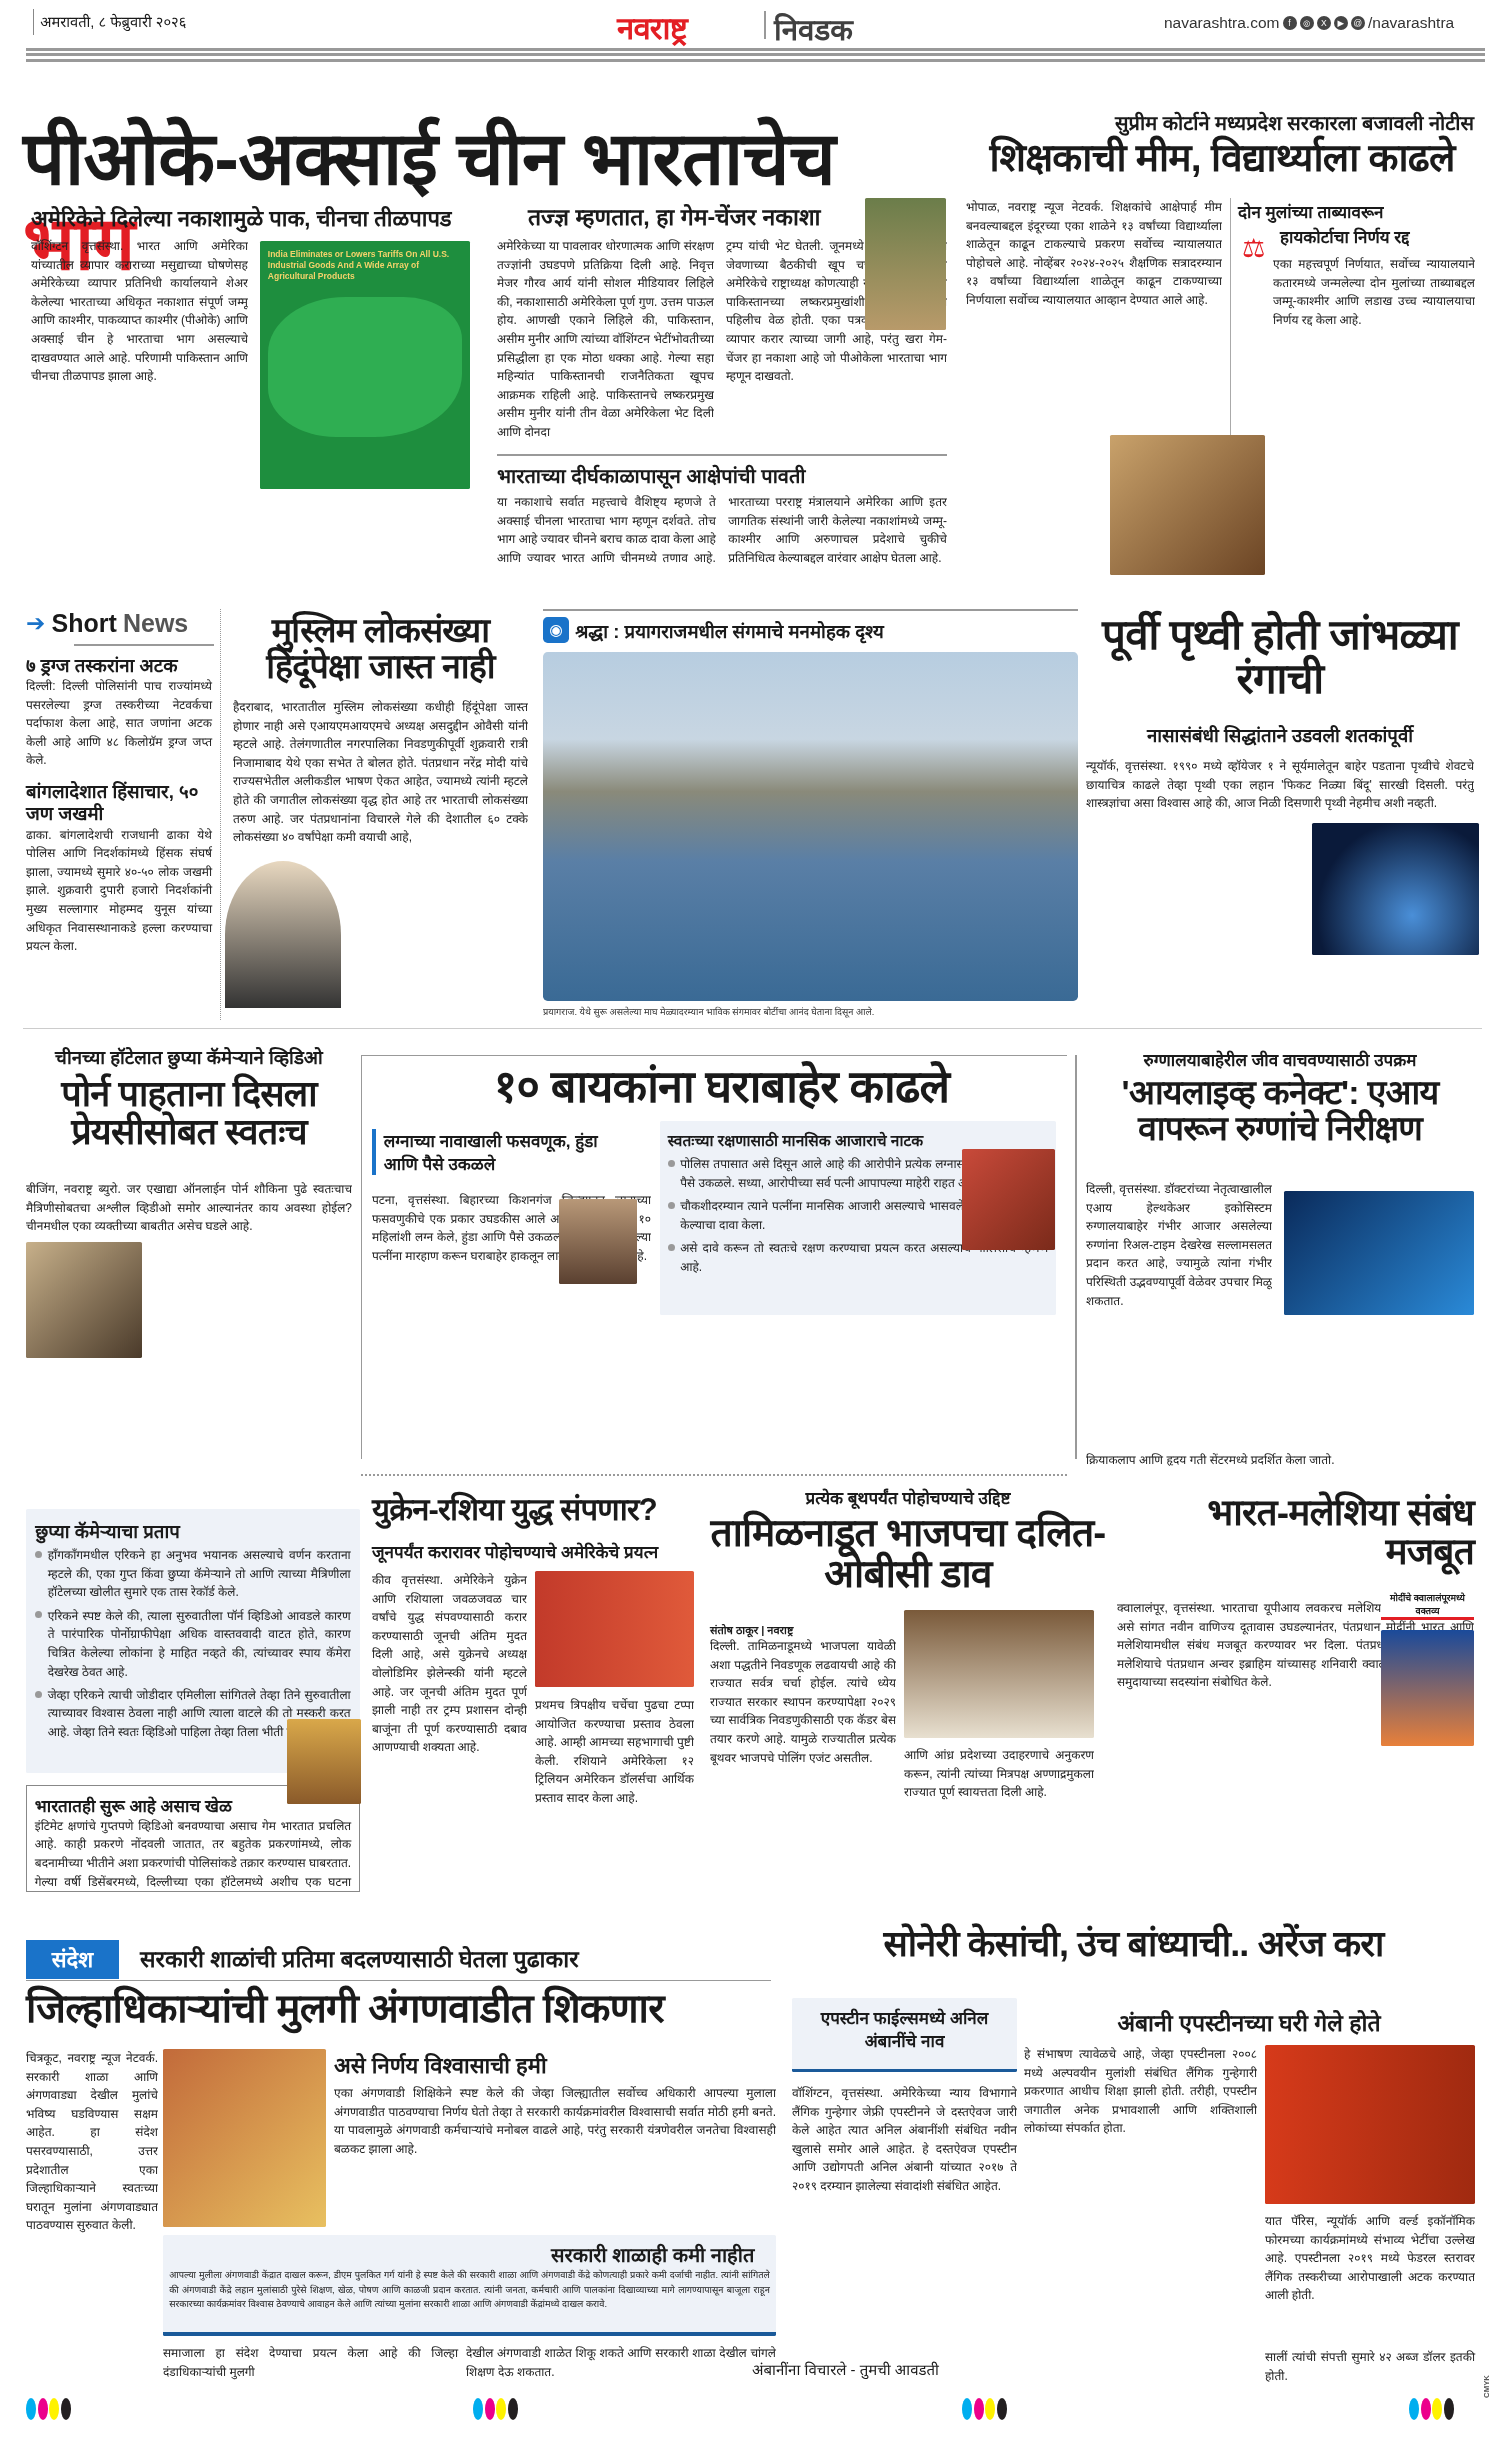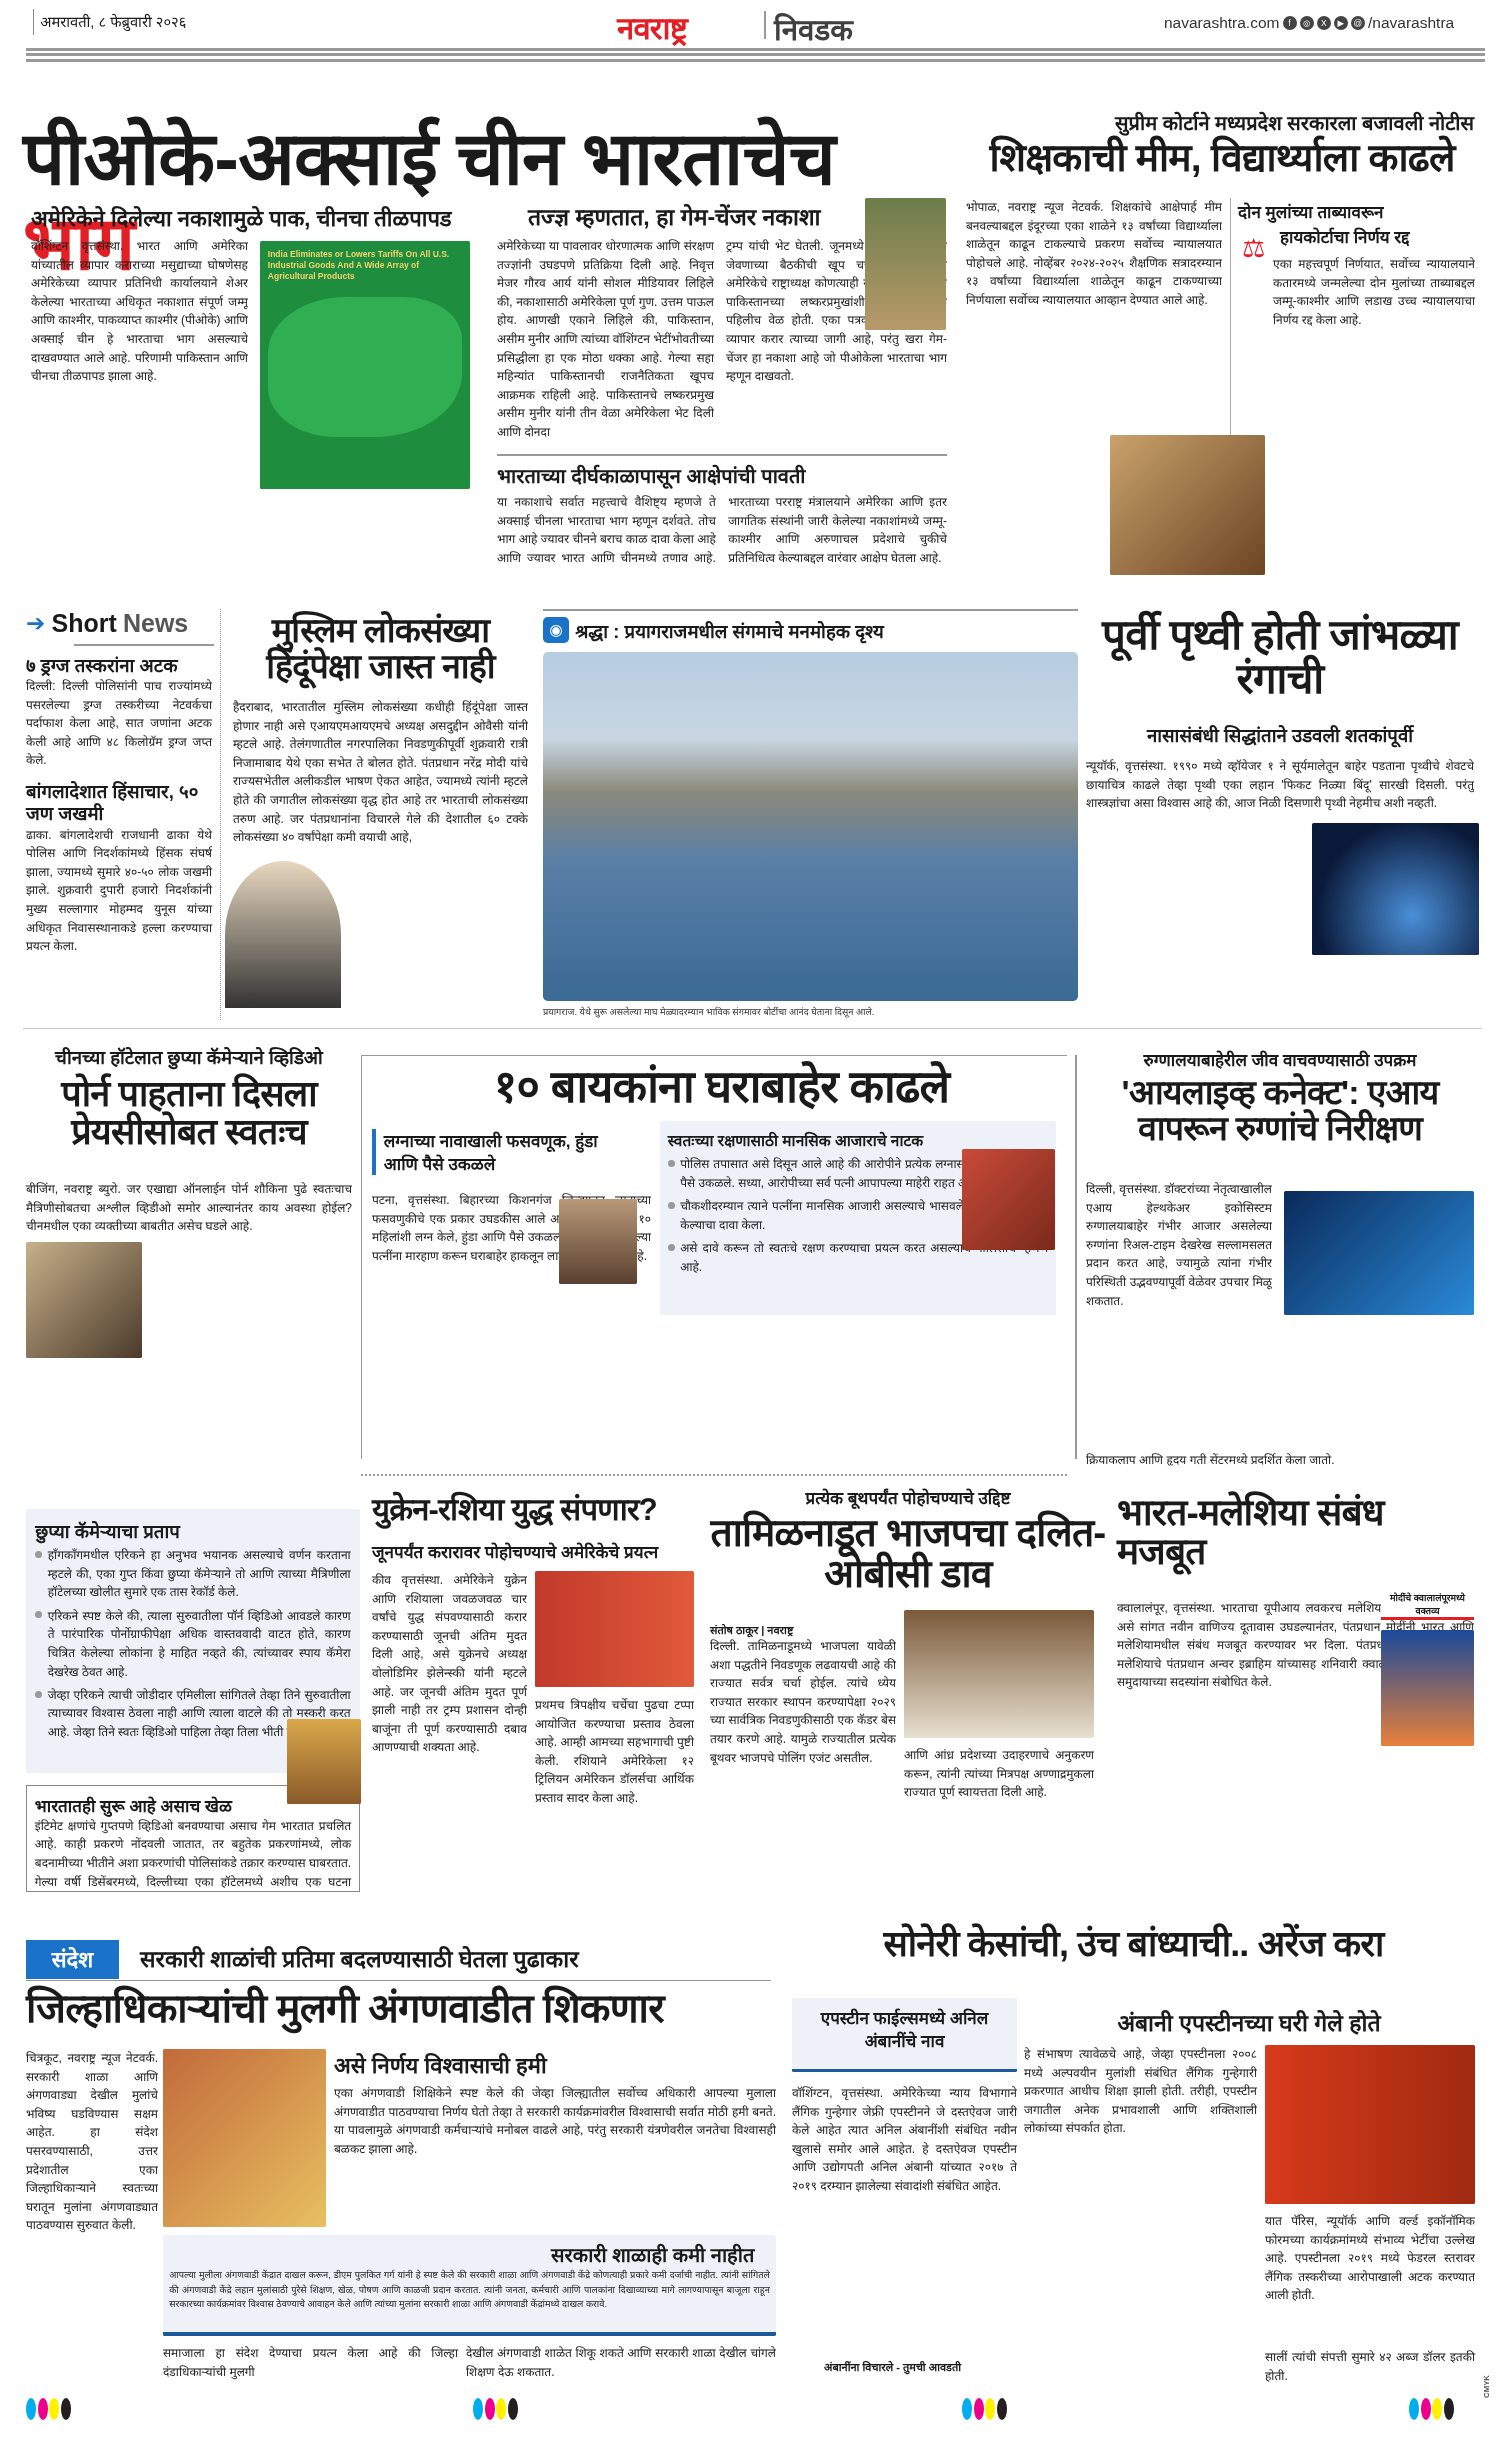--- a/index.html
+++ b/index.html
@@ -154,21 +154,21 @@
 <div class="abs pic" style="left:535px;top:1571px;width:159px;height:116px;background:linear-gradient(90deg,#c23a2a,#e05a3a)"></div>
 <div class="abs txt" style="left:535px;top:1696px;width:159px;height:210px;overflow:hidden">प्रथमच त्रिपक्षीय चर्चेचा पुढचा टप्पा आयोजित करण्याचा प्रस्ताव ठेवला आहे. आम्ही आमच्या सहभागाची पुष्टी केली. रशियाने अमेरिकेला १२ ट्रिलियन अमेरिकन डॉलर्सचा आर्थिक प्रस्ताव सादर केला आहे.</div>
 
 <div class="abs" style="left:706px;top:1486px;width:404px;font-size:17px;font-weight:bold;text-align:center">प्रत्येक बूथपर्यंत पोहोचण्याचे उद्दिष्ट</div>
 <div class="abs h-big" style="left:706px;top:1513px;width:404px;font-size:39px;text-align:center">तामिळनाडूत भाजपचा दलित-ओबीसी डाव</div>
 <div class="abs" style="left:710px;top:1622px;font-size:11px;font-weight:bold">संतोष ठाकूर | नवराष्ट्र</div>
 <div class="abs txt" style="left:710px;top:1637px;width:186px;height:272px;overflow:hidden">दिल्ली. तामिळनाडूमध्ये भाजपला यावेळी अशा पद्धतीने निवडणूक लढवायची आहे की राज्यात सर्वत्र चर्चा होईल. त्यांचे ध्येय राज्यात सरकार स्थापन करण्यापेक्षा २०२९ च्या सार्वत्रिक निवडणुकीसाठी एक कॅडर बेस तयार करणे आहे. यामुळे राज्यातील प्रत्येक बूथवर भाजपचे पोलिंग एजंट असतील.</div>
 <div class="abs pic" style="left:904px;top:1610px;width:190px;height:128px;background:linear-gradient(180deg,#7a5a3a,#e8e0d0)"></div>
 <div class="abs txt" style="left:904px;top:1746px;width:190px;height:163px;overflow:hidden">आणि आंध्र प्रदेशच्या उदाहरणाचे अनुकरण करून, त्यांनी त्यांच्या मित्रपक्ष अण्णाद्रमुकला राज्यात पूर्ण स्वायत्तता दिली आहे.</div>
 
-<div class="abs h-big" style="left:1117px;top:1494px;width:357px;font-size:37px;text-align:left">भारत-मलेशिया संबंध मजबूत</div>
+<div class="abs h-big" style="left:1117px;top:1494px;width:357px;font-size:37px;text-align:right">भारत-मलेशिया संबंध मजबूत</div>
 <div class="abs txt" style="left:1117px;top:1599px;width:357px;height:310px;overflow:hidden">क्वालालंपूर, वृत्तसंस्था. भारताचा यूपीआय लवकरच मलेशियामध्ये उपलब्ध होईल, असे सांगत नवीन वाणिज्य दूतावास उघडल्यानंतर, पंतप्रधान मोदींनी भारत आणि मलेशियामधील संबंध मजबूत करण्यावर भर दिला. पंतप्रधान नरेंद्र मोदी यांनी मलेशियाचे पंतप्रधान अन्वर इब्राहिम यांच्यासह शनिवारी क्वालालंपूरमधील भारतीय समुदायाच्या सदस्यांना संबोधित केले.</div>
 <div class="abs" style="left:1381px;top:1591px;width:93px;font-size:9.3px;font-weight:bold;text-align:center;border-bottom:3.1px solid #e31e24;background:#fff">मोदींचे क्वालालंपूरमध्ये वक्तव्य</div>
 <div class="abs pic" style="left:1381px;top:1630px;width:93px;height:116px;background:linear-gradient(180deg,#1a4a9a,#e8803a)"></div>
 
 <div class="abs" style="left:26px;top:1940px;width:93px;height:39px;background:#1a73c9;color:#fff;font-size:22px;font-weight:bold;text-align:center;line-height:39px">संदेश</div>
 <div class="abs" style="left:140px;top:1942px;width:621px;font-size:23px;font-weight:bold">सरकारी शाळांची प्रतिमा बदलण्यासाठी घेतला पुढाकार</div>
 <div class="abs hline" style="left:26px;top:1980px;width:745px;height:0.8px"></div>
 <div class="abs h-big" style="left:26px;top:1987px;width:745px;font-size:40px">जिल्हाधिकाऱ्यांची मुलगी अंगणवाडीत शिकणार</div>
 <div class="abs txt" style="left:26px;top:2049px;width:132px;height:341px;overflow:hidden">चित्रकूट, नवराष्ट्र न्यूज नेटवर्क. सरकारी शाळा आणि अंगणवाड्या देखील मुलांचे भविष्य घडविण्यास सक्षम आहेत. हा संदेश पसरवण्यासाठी, उत्तर प्रदेशातील एका जिल्हाधिकाऱ्याने स्वतःच्या घरातून मुलांना अंगणवाड्यात पाठवण्यास सुरुवात केली.</div>
 <div class="abs pic" style="left:163px;top:2049px;width:163px;height:178px;background:linear-gradient(135deg,#c26a3a,#e8c060)"></div>
@@ -177,21 +177,21 @@
 <div class="abs box" style="left:163px;top:2235px;width:613px;height:101px;padding:6.2px;border-bottom:4.7px solid #1a5a9a">
   <div style="font-size:20px;font-weight:bold;text-align:right;padding-right:15.5px">सरकारी शाळाही कमी नाहीत</div>
   <div class="txt" style="font-size:9.3px">आपल्या मुलीला अंगणवाडी केंद्रात दाखल करून, डीएम पुलकित गर्ग यांनी हे स्पष्ट केले की सरकारी शाळा आणि अंगणवाडी केंद्रे कोणत्याही प्रकारे कमी दर्जाची नाहीत. त्यांनी सांगितले की अंगणवाडी केंद्रे लहान मुलांसाठी पुरेसे शिक्षण, खेळ, पोषण आणि काळजी प्रदान करतात. त्यांनी जनता, कर्मचारी आणि पालकांना दिखाव्याच्या मागे लागण्यापासून बाजूला राहून सरकारच्या कार्यक्रमांवर विश्वास ठेवण्याचे आवाहन केले आणि त्यांच्या मुलांना सरकारी शाळा आणि अंगणवाडी केंद्रांमध्ये दाखल करावे.</div>
 </div>
 <div class="abs txt" style="left:163px;top:2344px;width:295px">समाजाला हा संदेश देण्याचा प्रयत्न केला आहे की जिल्हा दंडाधिकाऱ्यांची मुलगी</div>
 <div class="abs txt" style="left:466px;top:2344px;width:310px">देखील अंगणवाडी शाळेत शिकू शकते आणि सरकारी शाळा देखील चांगले शिक्षण देऊ शकतात.</div>
 
 <div class="abs h-big" style="left:792px;top:1925px;width:683px;font-size:36px;text-align:center">सोनेरी केसांची, उंच बांध्याची.. अरेंज करा</div>
 <div class="abs box" style="left:792px;top:1998px;width:225px;height:74px;padding:7.8px;border-bottom:3.9px solid #1a5a9a;font-size:17px;font-weight:bold;text-align:center">एपस्टीन फाईल्समध्ये अनिल अंबानींचे नाव</div>
 <div class="abs txt" style="left:792px;top:2084px;width:225px;height:264px;overflow:hidden">वॉशिंग्टन, वृत्तसंस्था. अमेरिकेच्या न्याय विभागाने लैंगिक गुन्हेगार जेफ्री एपस्टीनने जे दस्तऐवज जारी केले आहेत त्यात अनिल अंबानींशी संबंधित नवीन खुलासे समोर आले आहेत. हे दस्तऐवज एपस्टीन आणि उद्योगपती अनिल अंबानी यांच्यात २०१७ ते २०१९ दरम्यान झालेल्या संवादांशी संबंधित आहेत.</div>
-<div class="abs" style="left:824px;top:2359px;width:225px;font-size:11px;font-weight:bold">अंबानींना विचारले - तुमची आवडती</div>
+<div class="abs" style="left:752px;top:2359px;width:225px;font-size:15px;font-weight:normal">अंबानींना विचारले - तुमची आवडती</div>
 <div class="abs" style="left:1024px;top:2006px;width:450px;font-size:23px;font-weight:bold;text-align:center">अंबानी एपस्टीनच्या घरी गेले होते</div>
 <div class="abs txt" style="left:1024px;top:2045px;width:233px;height:326px;overflow:hidden">हे संभाषण त्यावेळचे आहे, जेव्हा एपस्टीनला २००८ मध्ये अल्पवयीन मुलांशी संबंधित लैंगिक गुन्हेगारी प्रकरणात आधीच शिक्षा झाली होती. तरीही, एपस्टीन जगातील अनेक प्रभावशाली आणि शक्तिशाली लोकांच्या संपर्कात होता.</div>
 <div class="abs pic" style="left:1265px;top:2045px;width:210px;height:159px;background:linear-gradient(90deg,#d63a1a,#a02a10)"></div>
 <div class="abs txt" style="left:1265px;top:2212px;width:210px;height:132px;overflow:hidden">यात पॅरिस, न्यूयॉर्क आणि वर्ल्ड इकॉनॉमिक फोरमच्या कार्यक्रमांमध्ये संभाव्य भेटींचा उल्लेख आहे. एपस्टीनला २०१९ मध्ये फेडरल स्तरावर लैंगिक तस्करीच्या आरोपाखाली अटक करण्यात आली होती.</div>
 <div class="abs txt" style="left:1265px;top:2348px;width:210px">सालीं त्यांची संपत्ती सुमारे ४२ अब्ज डॉलर इतकी होती.</div>
 
 <div class="abs cmyk" style="left:26px;top:2398px">
   <span style="background: rgb(0, 174, 239);"></span>
     <span style="background: rgb(236, 0, 140);"></span>
     <span style="background: rgb(255, 242, 0);"></span>

